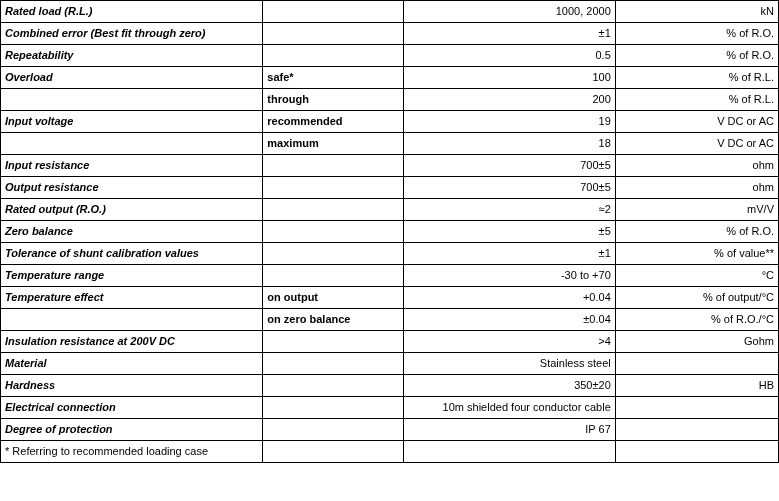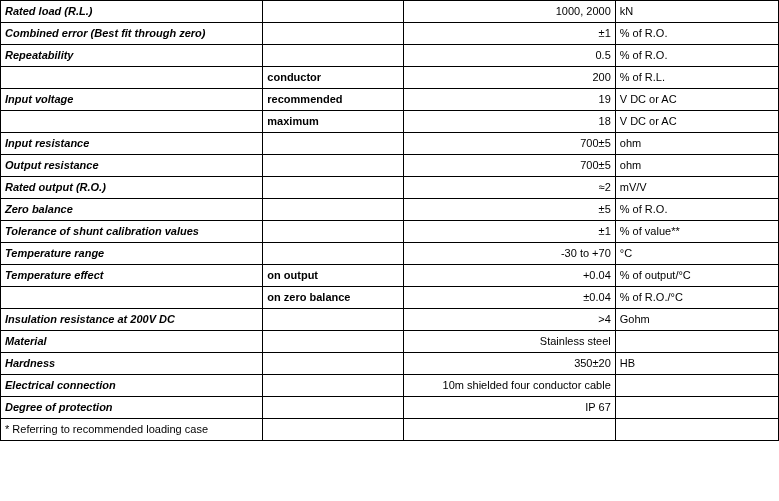--- a/index.html
+++ b/index.html
@@ -34,21 +34,21 @@
     font-style: italic;
   }
   td.c-sub {
     font-weight: bold;
     padding-left: 6px;
   }
   td.c-value {
     text-align: right;
   }
   td.c-unit {
-    text-align: left;
+    text-align: right;
   }
   td.c-note {
     font-weight: normal;
     padding-left: 6px;
   }
   .col1 { width: 262px; }
   .col2 { width: 140px; }
   .col3 { width: 212px; }
   .col4 { width: 163px; }
 </style>
@@ -75,22 +75,28 @@
       <td class="c-value">±1</td>
       <td class="c-unit">% of R.O.</td>
     </tr>
     <tr>
       <td class="c-label">Repeatability</td>
       <td class="c-sub"></td>
       <td class="c-value">0.5</td>
       <td class="c-unit">% of R.O.</td>
     </tr>
     <tr>
+      <td class="c-label">Overload</td>
+      <td class="c-sub">safe*</td>
+      <td class="c-value">100</td>
+      <td class="c-unit">% of R.L.</td>
+    </tr>
+    <tr>
       <td class="c-label"></td>
-      <td class="c-sub">conductor</td>
+      <td class="c-sub">through</td>
       <td class="c-value">200</td>
       <td class="c-unit">% of R.L.</td>
     </tr>
     <tr>
       <td class="c-label">Input voltage</td>
       <td class="c-sub">recommended</td>
       <td class="c-value">19</td>
       <td class="c-unit">V DC or AC</td>
     </tr>
     <tr>

